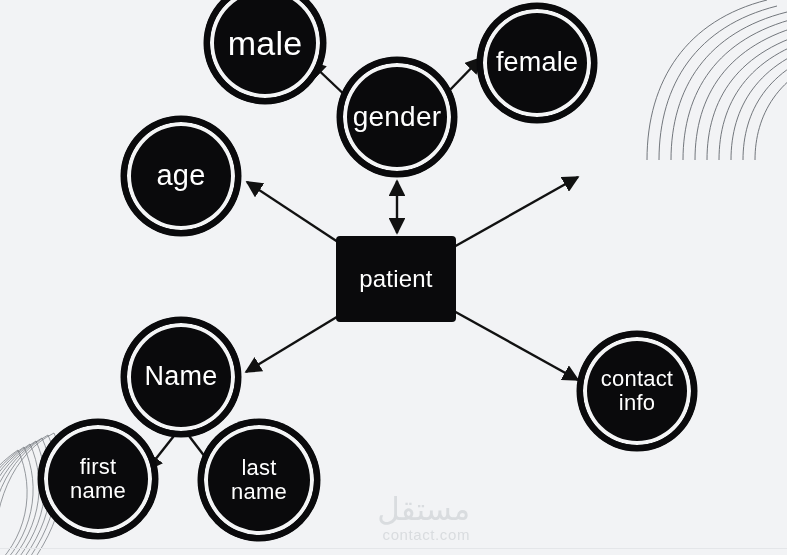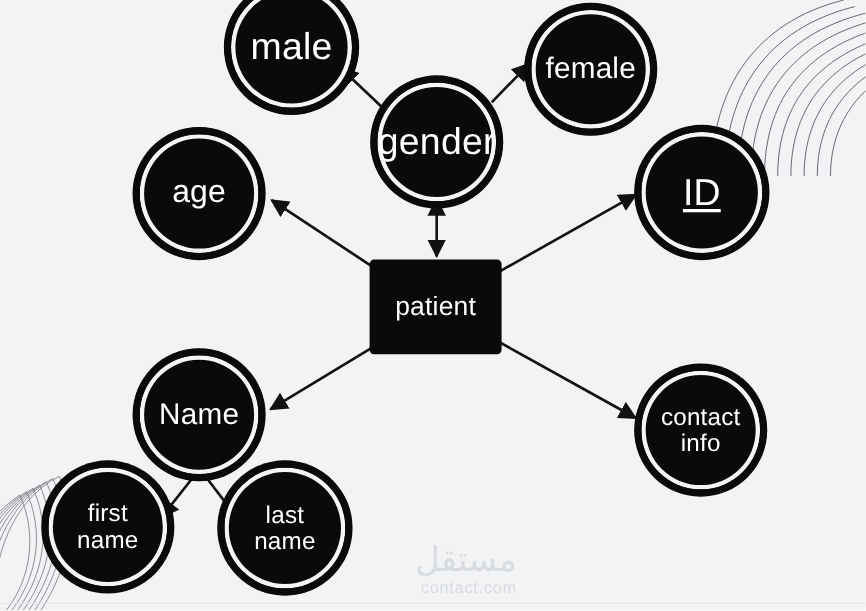--- a/index.html
+++ b/index.html
@@ -52,21 +52,21 @@
     border: none;
   }
   .node-label {
     display: block;
     white-space: pre-line;
     padding: 0 2px;
   }
   .underlined { text-decoration: underline; text-underline-offset: 4px; text-decoration-thickness: 3px; }
 
   #node-male      { left: 204px; top: -18px;  width: 122px; height: 122px; font-size: 34px; }
-  #node-gender    { left: 337px; top: 69px;   width: 120px; height: 120px; font-size: 34px; text-align: right; }
+  #node-gender    { left: 337px; top: 57px;   width: 120px; height: 120px; font-size: 28px; text-align: right; }
   #node-female    { left: 477px; top: 3px;    width: 120px; height: 120px; font-size: 27px; }
   #node-age       { left: 121px; top: 116px;  width: 120px; height: 120px; font-size: 29px; }
   #node-id        { left: 577px; top: 114px;  width: 122px; height: 122px; font-size: 34px; }
   #node-patient   { left: 336px; top: 236px;  width: 120px; height: 86px;  font-size: 24px; }
   #node-name      { left: 121px; top: 317px;  width: 120px; height: 120px; font-size: 27px; }
   #node-contact   { left: 577px; top: 331px;  width: 120px; height: 120px; font-size: 22px; }
   #node-firstname { left: 38px;  top: 419px;  width: 120px; height: 120px; font-size: 22px; }
   #node-lastname  { left: 198px; top: 419px;  width: 122px; height: 122px; font-size: 22px; }
 
   #watermark {
@@ -179,23 +179,20 @@
   </div>
 
   <div class="node attr" id="node-female">
     <span class="node-label">female</span>
   </div>
 
   <div class="node attr" id="node-age">
     <span class="node-label">age</span>
   </div>
 
-  <div class="node attr" id="node-id">
-    <span class="node-label underlined">ID</span>
-  </div>
 
   <div class="node entity" id="node-patient">
     <span class="node-label">patient</span>
   </div>
 
   <div class="node attr" id="node-name">
     <span class="node-label">Name</span>
   </div>
 
   <div class="node attr" id="node-contact">

